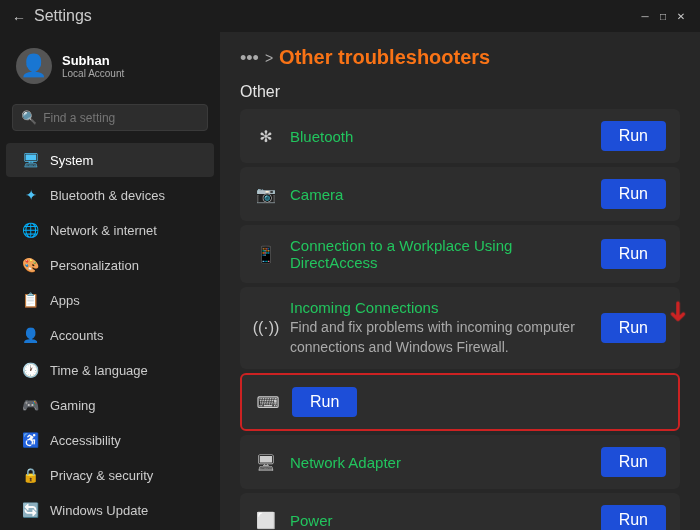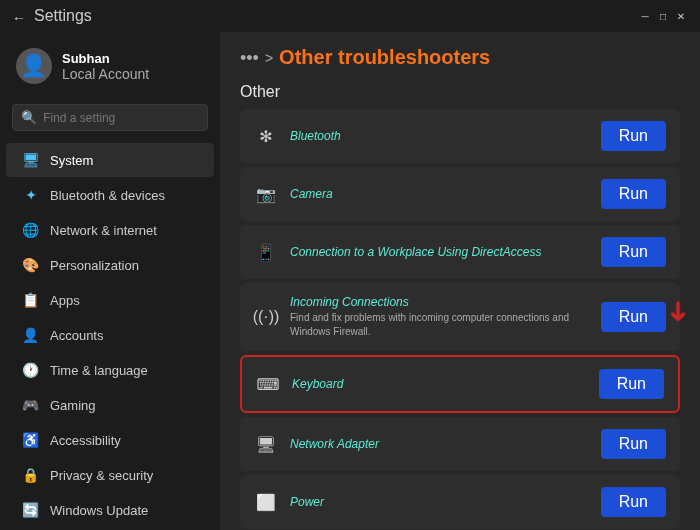--- a/index.html
+++ b/index.html
@@ -74,21 +74,21 @@
       font-size: 18px;
       color: #ccc;
       flex-shrink: 0;
     }
     .user-info .user-name {
       font-size: 13px;
       font-weight: 700;
       color: #fff;
     }
     .user-info .user-type {
-      font-size: 14px;
+      font-size: 10px;
       color: #aaa;
     }
 
     
     .search-bar {
       margin: 4px 12px 12px 12px;
       background: #2d2d2d;
       border: 1px solid #3a3a3a;
       border-radius: 4px;
       display: flex;
@@ -200,27 +200,26 @@
       justify-content: center;
       font-size: 16px;
       color: #ccc;
       flex-shrink: 0;
       margin-right: 12px;
     }
     .troubleshooter-item .item-text {
       flex: 1;
     }
     .troubleshooter-item .item-title {
-      font-size: 12px;
-      color: #5eead4;
+      font-size: 15px;
+      color: #22c55e;
       font-weight: 400;
-      font-style: italic;
     }
     .troubleshooter-item .item-desc {
-      font-size: 10px;
+      font-size: 14px;
       color: #aaa;
       margin-top: 2px;
       line-height: 1.4;
     }
     .run-btn {
       background: #1d4ed8;
       border: none;
       border-radius: 4px;
       color: #fff;
       font-size: 16px;
@@ -367,23 +366,20 @@
         <div class="item-icon">((·))</div>
         <div class="item-text">
           <div class="item-title">Incoming Connections</div>
           <div class="item-desc">Find and fix problems with incoming computer connections and Windows Firewall.</div>
         </div>
         <button class="run-btn">Run</button>
       </div>
 
       <div class="troubleshooter-item highlighted">
         <div class="item-icon">⌨</div>
-        <div class="item-text">
-          <div class="item-title">Keyboard</div>
-        </div>
         <button class="run-btn">Run</button>
       </div>
 
       <div class="troubleshooter-item">
         <div class="item-icon">🖥</div>
         <div class="item-text">
           <div class="item-title">Network Adapter</div>
         </div>
         <button class="run-btn">Run</button>
       </div>

